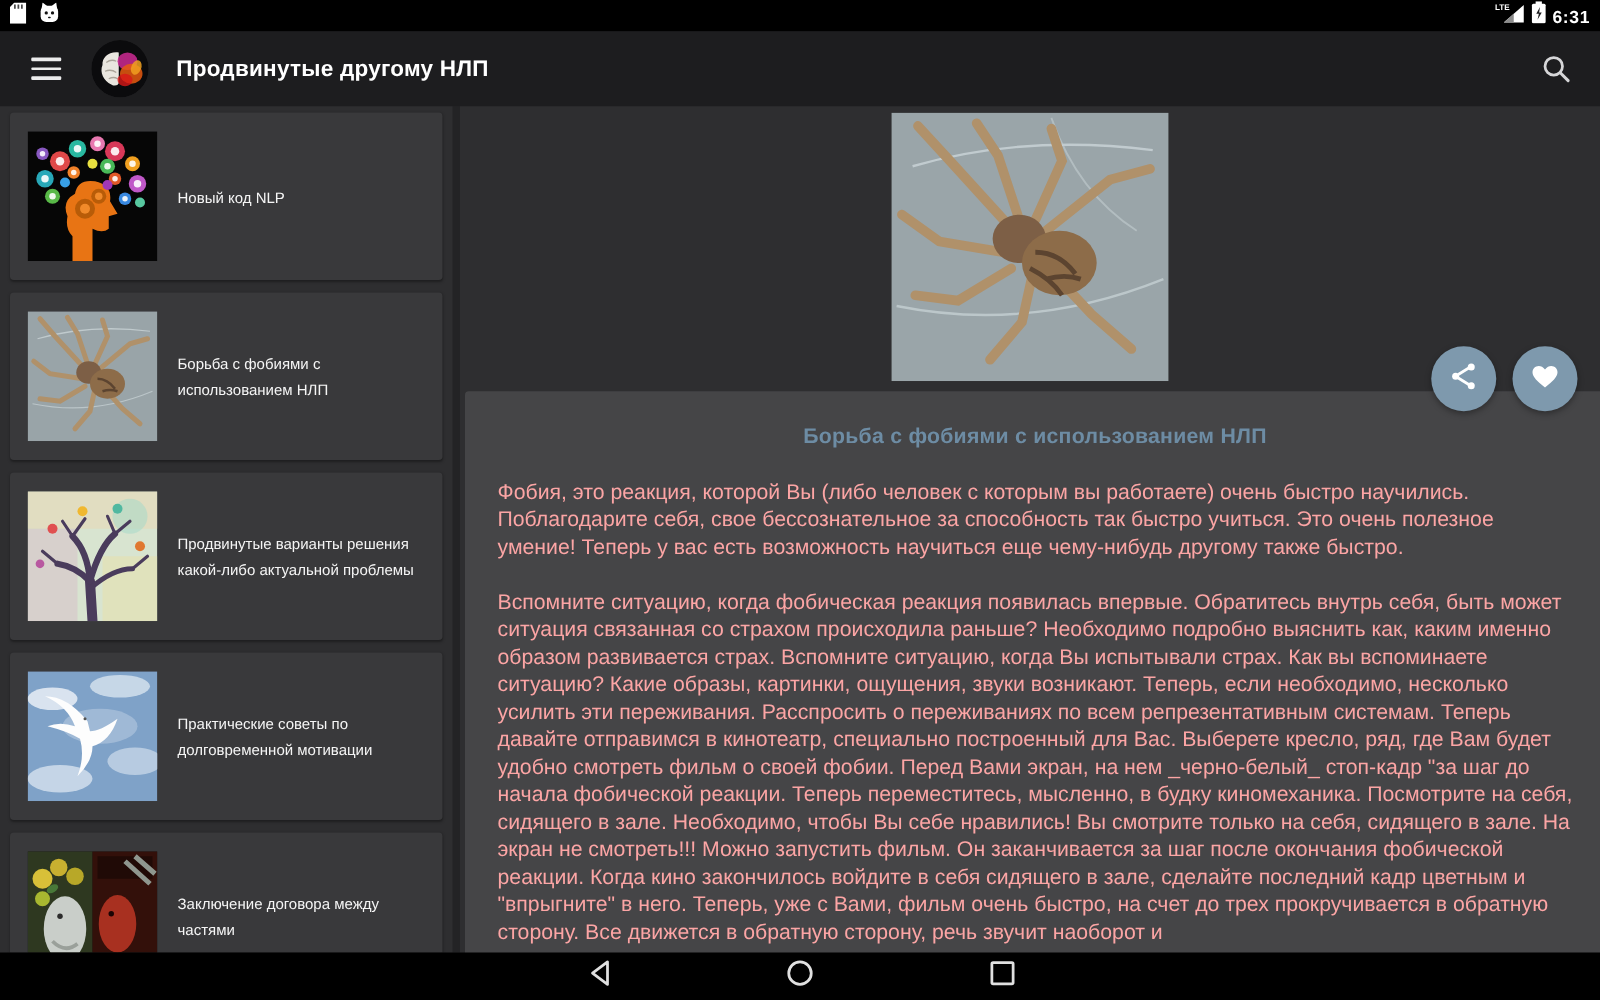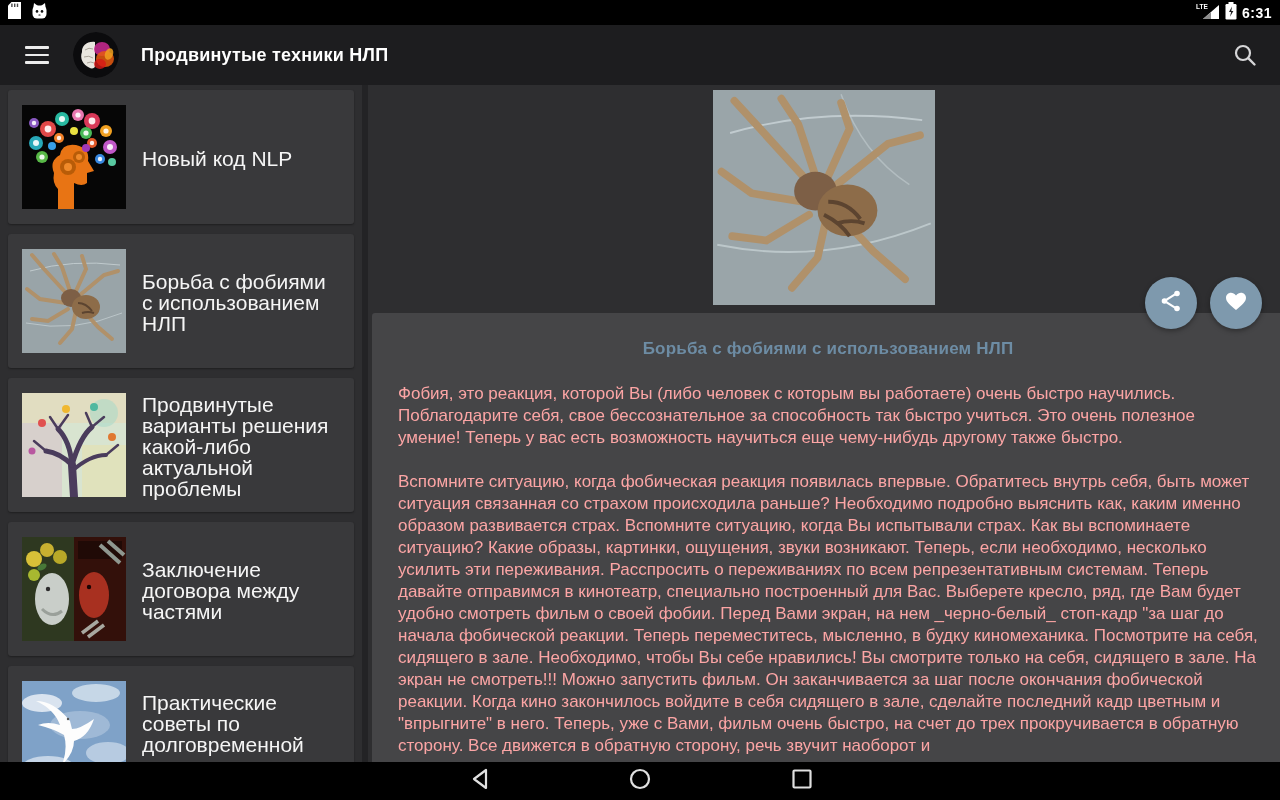--- a/index.html
+++ b/index.html
@@ -31,21 +31,21 @@
   
   .sidebar { position:absolute; top:85px; left:0; width:362px; bottom:38px; overflow:hidden; }
   .side-card {
     position:relative; margin:0 8px 10px 8px; height:134px; background:#39393b;
     border-radius:3px; display:flex; align-items:center; cursor:pointer;
     box-shadow:0 1px 2px rgba(0,0,0,.35);
   }
   .side-card:first-child { margin-top:5px; }
   .thumb { width:104px; height:104px; margin-left:14px; flex:0 0 auto; overflow:hidden; }
   .thumb svg { display:block; width:100%; height:100%; }
-  .side-label { color:#f5f5f5; font-size:21px; line-height:21px; margin:2px 14px 0 16px; }
+  .side-label { color:#f5f5f5; font-size:12px; line-height:21px; margin:2px 14px 0 16px; }
   .v-divider { position:absolute; left:362px; top:85px; width:6px; bottom:38px; background:#232325; }
   
   .main { position:absolute; left:368px; top:85px; right:0; bottom:0; }
   .header-image { position:absolute; left:345px; top:5px; width:222px; height:215px; overflow:hidden; }
   .header-image svg { display:block; width:100%; height:100%; }
   .content-card {
     position:absolute; left:4px; right:0; top:228px; height:600px; background:#454547;
     border-radius:3px 0 0 0; padding:26px 22px 0 26px;
   }
   .article-title {
@@ -122,21 +122,21 @@
       <svg viewBox="0 0 46 46">
         <circle cx="23" cy="23" r="23" fill="#0b0b0d"></circle>
         <path d="M22 10 C14 9 8.5 14 9 20 C6.5 26 10 33 16 35.5 C19 37.5 22 36 22 34 Z" fill="#e9e6df"></path>
         <path d="M12 18 q4 -3 8 -1 M11 25 q5 -2 9 1 M14 31 q4 -2 7 0" stroke="#aaa49a" stroke-width="1" fill="none"></path>
         <ellipse cx="29" cy="17" rx="8" ry="7" fill="#c2288c" opacity=".9"></ellipse>
         <ellipse cx="32" cy="27" rx="9" ry="8" fill="#e85a10" opacity=".85"></ellipse>
         <ellipse cx="27" cy="32" rx="6" ry="5" fill="#d81818" opacity=".8"></ellipse>
         <ellipse cx="36" cy="22" rx="4" ry="6" fill="#f0a020" opacity=".85" transform="rotate(22 36 22)"></ellipse>
       </svg>
     </div>
-    <div class="app-title">Продвинутые техники НЛП</div>
+    <div class="app-title">Продвинутые другому НЛП</div>
     <div class="search-btn">
       <svg viewBox="0 0 26 26">
           <circle cx="11" cy="11" r="7" fill="none" stroke="#d6d6d8" stroke-width="2.2"></circle>
           <line x1="16.2" y1="16.2" x2="22.5" y2="22.5" stroke="#d6d6d8" stroke-width="2.4" stroke-linecap="round"></line>
         </svg>
     </div>
   </div>
 
   <div class="sidebar">
 
@@ -232,55 +232,55 @@
             <circle cx="90" cy="44" r="4" fill="#e07830"></circle>
           <circle cx="10" cy="58" r="3.5" fill="#b858a0"></circle>
         </svg>
       </div>
       <div class="side-label">Продвинутые варианты решения какой-либо актуальной проблемы</div>
     </div>
 
     <div class="side-card">
       <div class="thumb">
         <svg viewBox="0 0 104 104">
+            <rect width="104" height="104" fill="#7fa2c8"></rect>
+          <ellipse cx="20" cy="22" rx="20" ry="9" fill="#e9eff6" opacity=".85"></ellipse>
+          <ellipse cx="74" cy="12" rx="24" ry="9" fill="#dde8f2" opacity=".75"></ellipse>
+          <ellipse cx="86" cy="72" rx="22" ry="11" fill="#d5e2ee" opacity=".65"></ellipse>
+          <ellipse cx="26" cy="86" rx="26" ry="11" fill="#e2ebf4" opacity=".7"></ellipse>
+          <ellipse cx="58" cy="44" rx="30" ry="14" fill="#cfdcEA" opacity=".4"></ellipse>
+          <path d="M48 40 Q32 20 14 20 Q32 28 38 44 Q26 40 16 44 Q32 48 42 54 Q46 68 40 84 Q52 72 52 60 Q66 56 72 38 Q58 48 50 48 Z" fill="#fdfdfd"></path>
+          <circle cx="46" cy="38" r="1.2" fill="#555"></circle>
+        </svg>
+      </div>
+      <div class="side-label">Практические советы по долговременной мотивации</div>
+    </div>
+
+    <div class="side-card">
+      <div class="thumb">
+        <svg viewBox="0 0 104 104">
             <rect width="104" height="104" fill="#141410"></rect>
           <rect x="0" width="52" height="104" fill="#2e3820"></rect>
           <rect x="52" width="52" height="104" fill="#33100a"></rect>
           <circle cx="12" cy="22" r="8" fill="#d8c038"></circle>
             <circle cx="25" cy="13" r="7" fill="#c8b030"></circle>
           <circle cx="38" cy="20" r="7" fill="#b8a828"></circle>
             <circle cx="12" cy="38" r="6" fill="#a8b830"></circle>
           <ellipse cx="20" cy="30" rx="5" ry="3" fill="#487838" transform="rotate(-30 20 30)"></ellipse>
           <ellipse cx="30" cy="62" rx="17" ry="26" fill="#c9cec9"></ellipse>
           <circle cx="26" cy="52" r="2.2" fill="#2c2c2c"></circle>
           <path d="M20 72 Q30 82 40 74" stroke="#9aa09a" stroke-width="3" fill="none"></path>
           <ellipse cx="72" cy="58" rx="15" ry="23" fill="#a83020"></ellipse>
           <circle cx="67" cy="50" r="2.2" fill="#1a0404"></circle>
           <rect x="56" y="4" width="44" height="18" fill="#200a06"></rect>
           <path d="M78 8 L98 26 M86 4 L102 18" stroke="#8f978f" stroke-width="4"></path>
           <path d="M60 96 L76 84 M66 100 L82 88" stroke="#a8a8a0" stroke-width="3.5"></path>
         </svg>
       </div>
       <div class="side-label">Заключение договора между частями</div>
-    </div>
-
-    <div class="side-card">
-      <div class="thumb">
-        <svg viewBox="0 0 104 104">
-            <rect width="104" height="104" fill="#7fa2c8"></rect>
-          <ellipse cx="20" cy="22" rx="20" ry="9" fill="#e9eff6" opacity=".85"></ellipse>
-          <ellipse cx="74" cy="12" rx="24" ry="9" fill="#dde8f2" opacity=".75"></ellipse>
-          <ellipse cx="86" cy="72" rx="22" ry="11" fill="#d5e2ee" opacity=".65"></ellipse>
-          <ellipse cx="26" cy="86" rx="26" ry="11" fill="#e2ebf4" opacity=".7"></ellipse>
-          <ellipse cx="58" cy="44" rx="30" ry="14" fill="#cfdcEA" opacity=".4"></ellipse>
-          <path d="M48 40 Q32 20 14 20 Q32 28 38 44 Q26 40 16 44 Q32 48 42 54 Q46 68 40 84 Q52 72 52 60 Q66 56 72 38 Q58 48 50 48 Z" fill="#fdfdfd"></path>
-          <circle cx="46" cy="38" r="1.2" fill="#555"></circle>
-        </svg>
-      </div>
-      <div class="side-label">Практические советы по долговременной мотивации</div>
     </div>
 
   </div>
   <div class="v-divider"></div>
 
   <div class="main">
 
     <div class="header-image">
       <svg viewBox="0 0 104 100" preserveAspectRatio="none">
           <rect width="104" height="100" fill="#9aa5a9"></rect>

